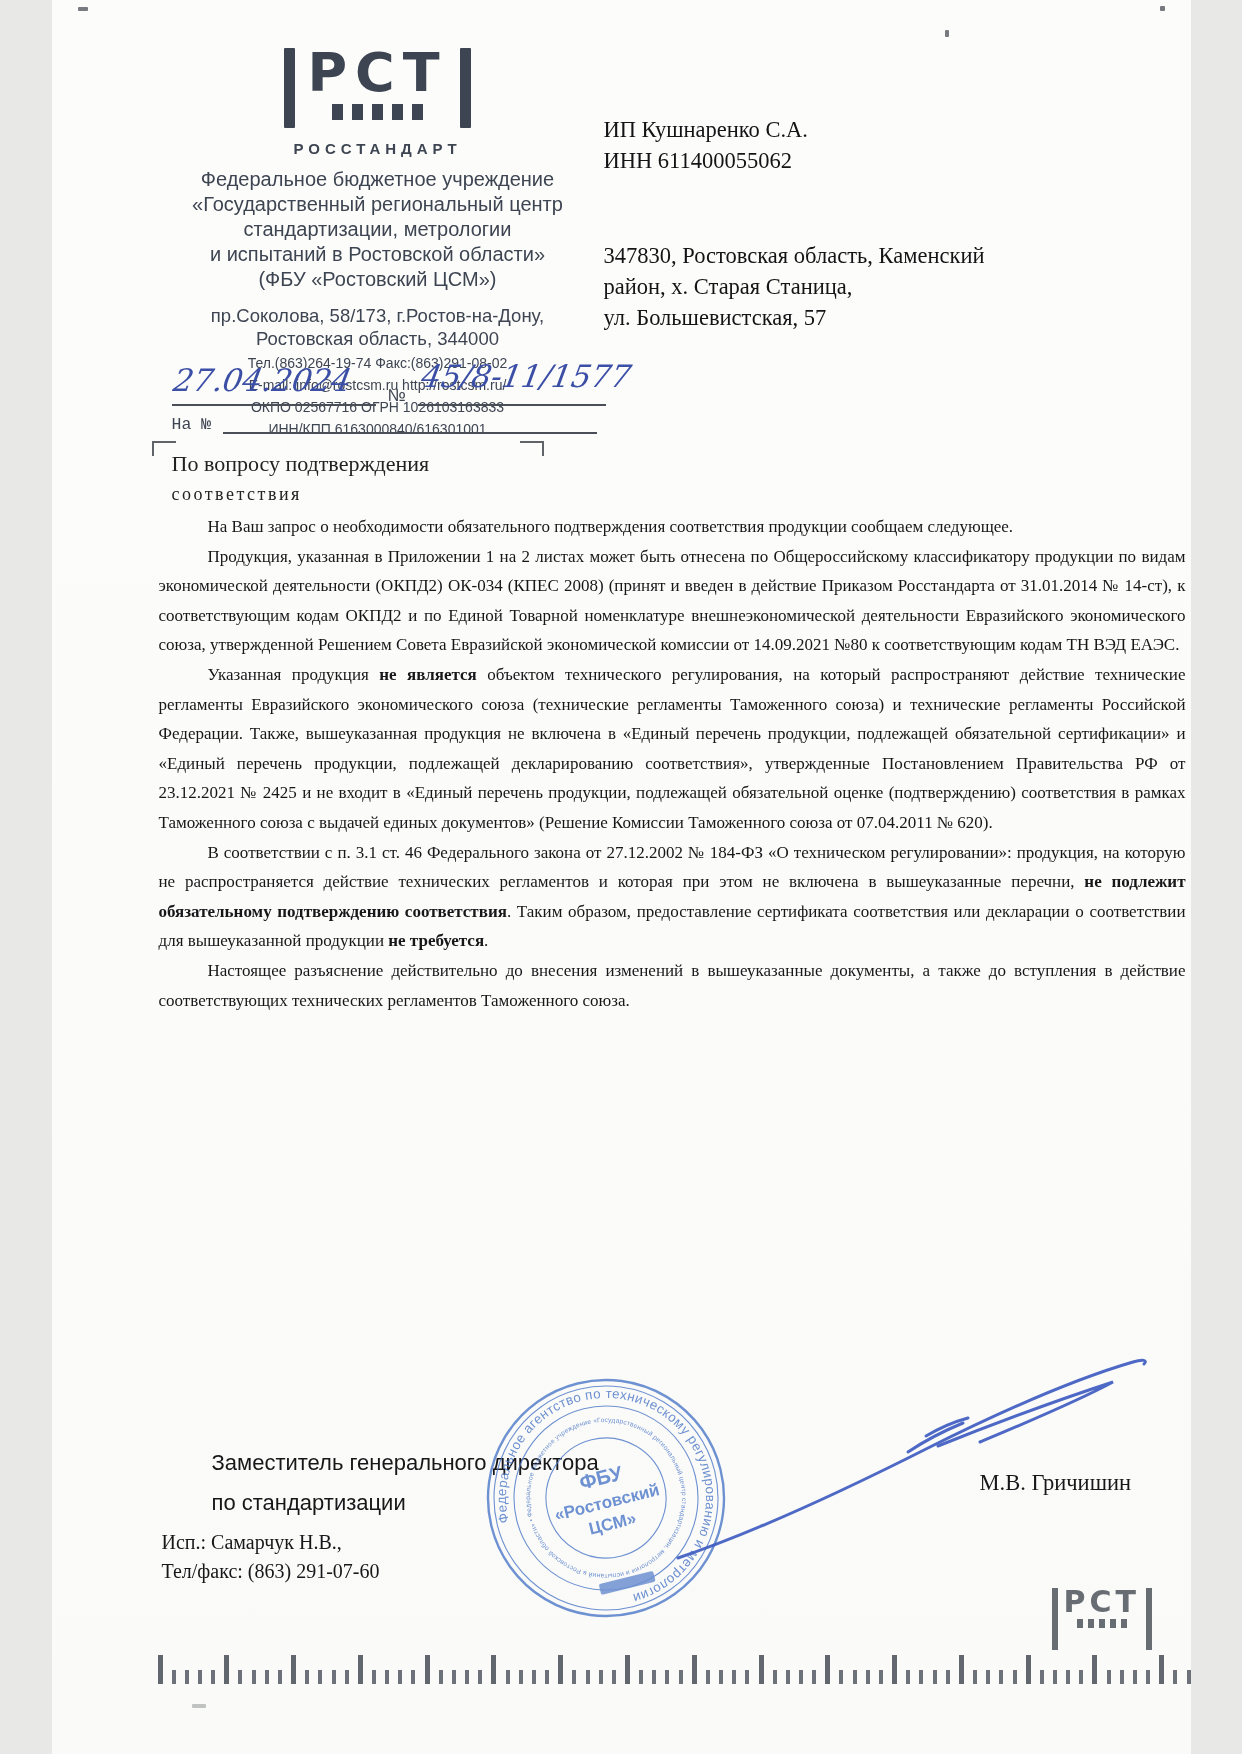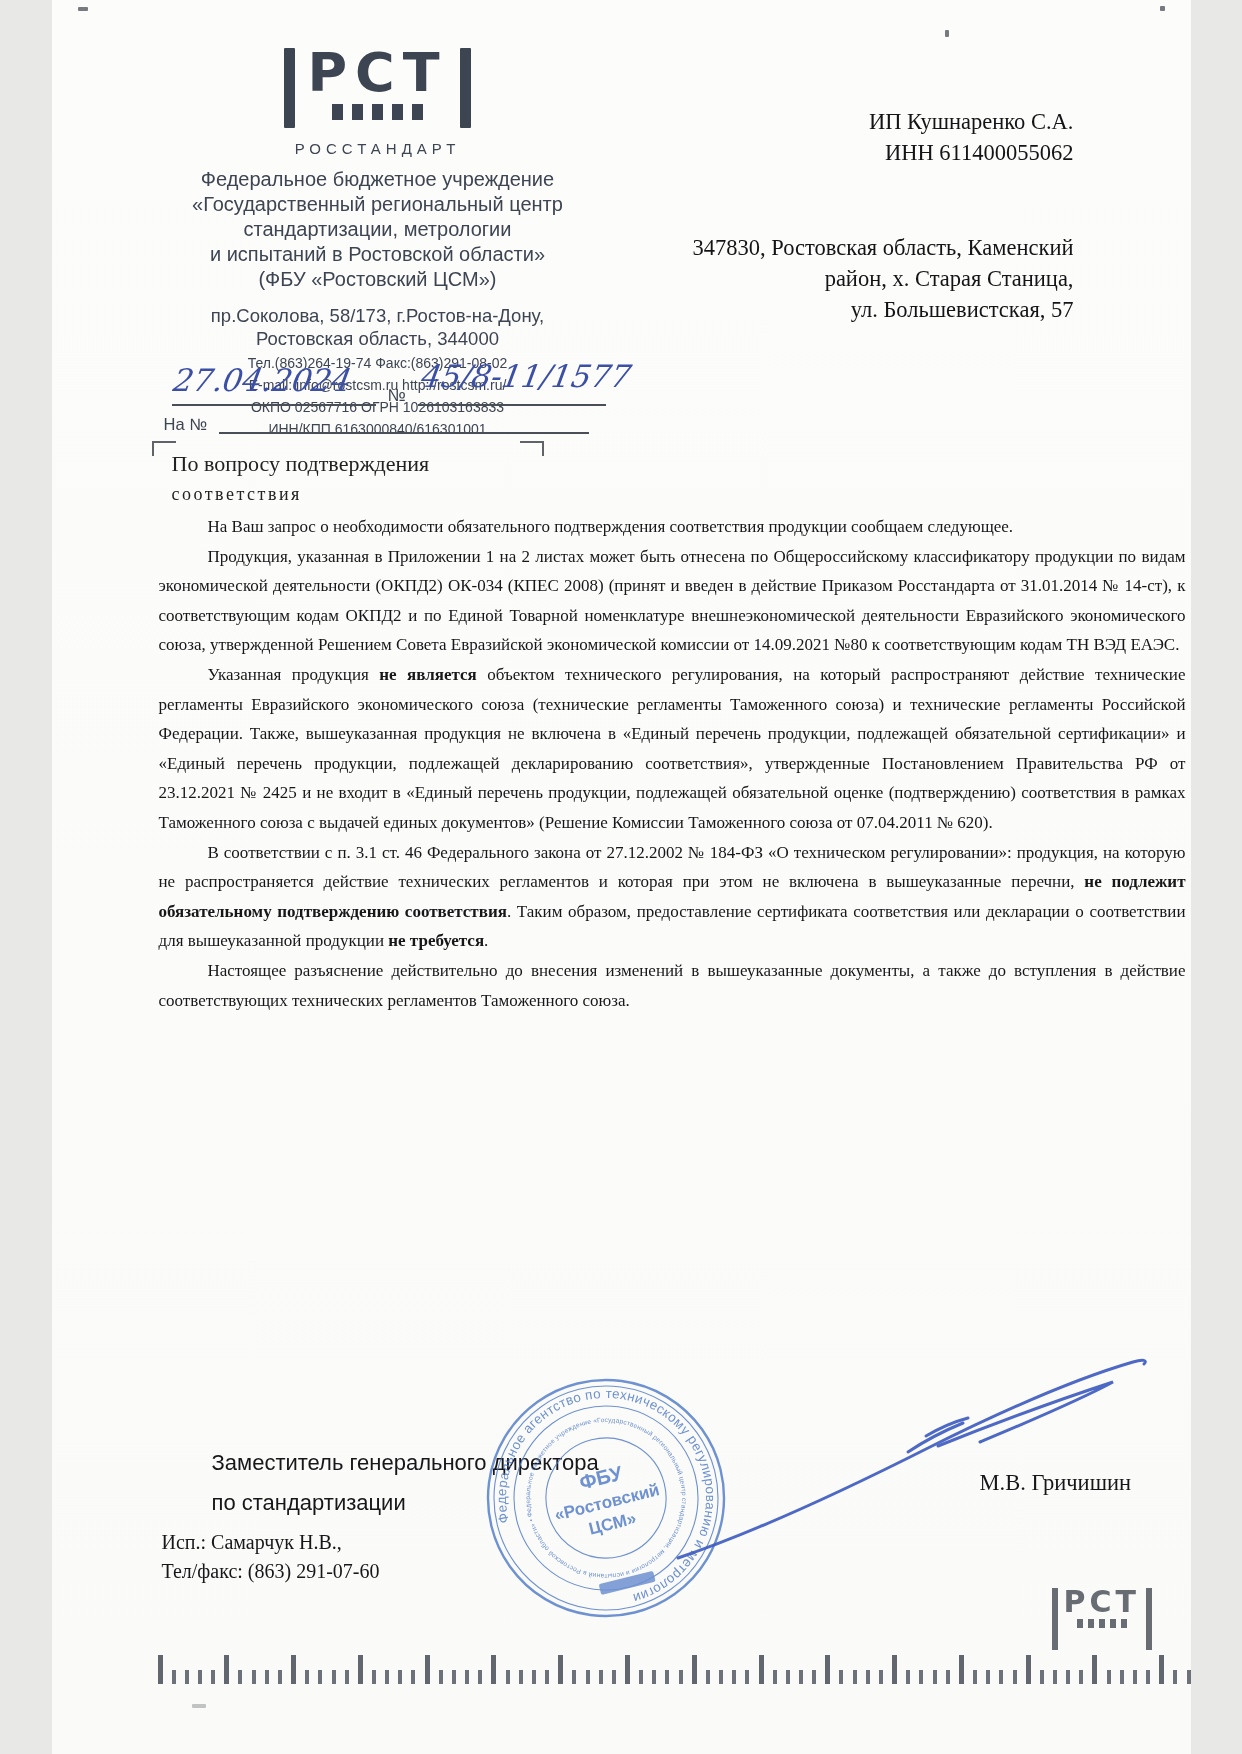--- a/index.html
+++ b/index.html
@@ -11,45 +11,45 @@
   
   .speck{position:absolute;background:#55595f;border-radius:1px;opacity:.8;}
   
   .letterhead{position:absolute;left:95px;top:48px;width:462px;text-align:center;color:#3e4552;}
   .logo{display:flex;justify-content:center;align-items:flex-start;gap:12px;height:84px;}
   .logo .vbar{width:11px;height:80px;background:#3e4552;border-radius:1px;}
   .logo-mid{display:flex;flex-direction:column;align-items:center;}
   .logo-letters{font-family:"DejaVu Sans",sans-serif;font-weight:bold;font-size:54px;line-height:50px;letter-spacing:8px;color:#3e4552;}
   .logo-dashes{display:flex;gap:9px;margin-top:6px;}
   .logo-dashes i{display:block;width:11px;height:16px;background:#3e4552;}
-  .brand{margin-top:8px;font-size:15px;font-weight:normal;letter-spacing:5px;}
+  .brand{margin-top:8px;font-size:15px;font-weight:bold;letter-spacing:5px;}
   .org{margin-top:10px;font-size:20px;line-height:25px;}
   .addr{margin-top:12px;font-size:18.5px;line-height:23px;}
   .contact{margin-top:2px;font-size:14px;line-height:22px;}
   
   .req-row{position:absolute;left:120px;top:368px;width:440px;height:42px;}
   .hw{font-family:"DejaVu Serif",serif;font-style:italic;color:#3c4fa6;transform:skewX(-10deg);}
   .date-line{position:absolute;left:0;top:36px;width:204px;border-bottom:2px solid #4a4f57;}
   .num-label{position:absolute;left:216px;top:18px;font-size:17px;color:#3e4552;}
   .num-line{position:absolute;left:246px;top:36px;width:188px;border-bottom:2px solid #4a4f57;}
   .hw-date{position:absolute;left:2px;top:-6px;font-size:31px;white-space:nowrap;}
   .hw-num{position:absolute;left:250px;top:-10px;font-size:31px;white-space:nowrap;}
-  .ref-row{position:absolute;left:112px;top:412px;width:425px;display:flex;align-items:flex-end;}
+  .ref-row{position:absolute;left:120px;top:412px;width:425px;display:flex;align-items:flex-end;font-family:Liberation Mono, monospace;}
   .ref-label{font-size:16.5px;color:#3e4552;white-space:nowrap;padding-right:12px;}
   .ref-line{flex:1;border-bottom:2px solid #4a4f57;height:20px;}
   
   .corner{position:absolute;width:22px;height:13px;}
   .corner.l{left:100px;top:441px;border-left:2px solid #606469;border-top:2px solid #606469;}
   .corner.r{left:468px;top:441px;border-right:2px solid #606469;border-top:2px solid #606469;}
   
   .subject{position:absolute;left:120px;top:451px;font-family:"Liberation Serif",serif;color:#222;}
   .subject .s1{font-size:22px;}
   .subject .s2{font-size:18px;letter-spacing:2.5px;margin-top:7px;}
   
-  .recipient{position:absolute;left:552px;top:106px;width:470px;text-align:right;font-family:"Liberation Serif",serif;font-size:22.5px;line-height:31px;color:#141416;}
+  .recipient{position:absolute;left:552px;top:114px;width:470px;text-align:left;font-family:"Liberation Serif",serif;font-size:22.5px;line-height:31px;color:#141416;}
   .recipient .gap{height:64px;}
   
   .body-text{position:absolute;left:107px;top:512px;width:1027px;font-family:"Liberation Serif",serif;font-size:17px;line-height:29.6px;color:#17171a;text-align:justify;}
   .body-text p{margin:0;text-indent:49px;}
   .body-text .b{font-weight:bold;}
   
   .sig-pos{position:absolute;left:160px;top:1443px;font-family:Liberation Sans, sans-serif;font-size:22px;line-height:40px;color:#17171a;}
   .sig-name{position:absolute;left:928px;top:1470px;font-family:"Liberation Serif",serif;font-size:22.5px;color:#17171a;}
   .executor{position:absolute;left:110px;top:1528px;font-family:"Liberation Serif",serif;font-size:20px;line-height:29px;color:#17171a;}
   

